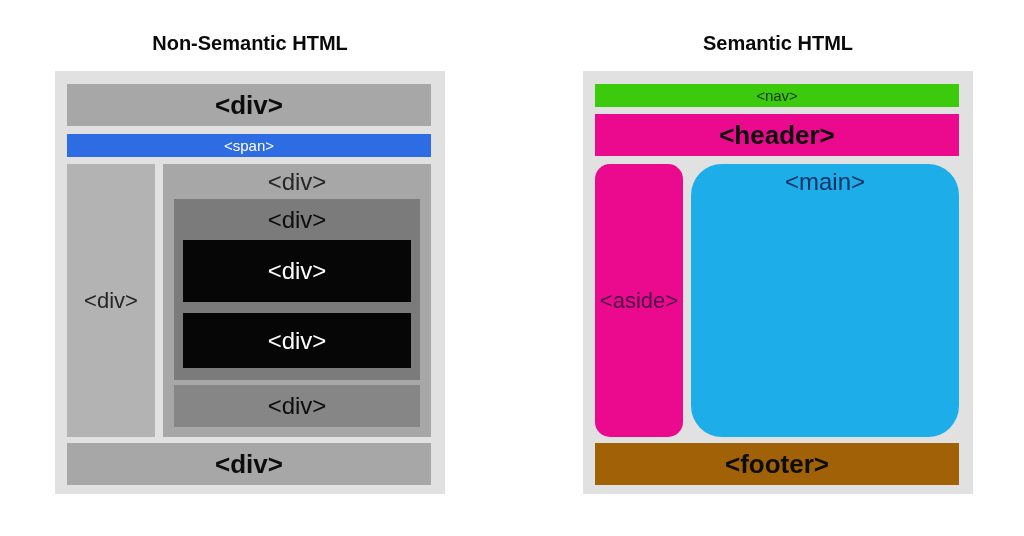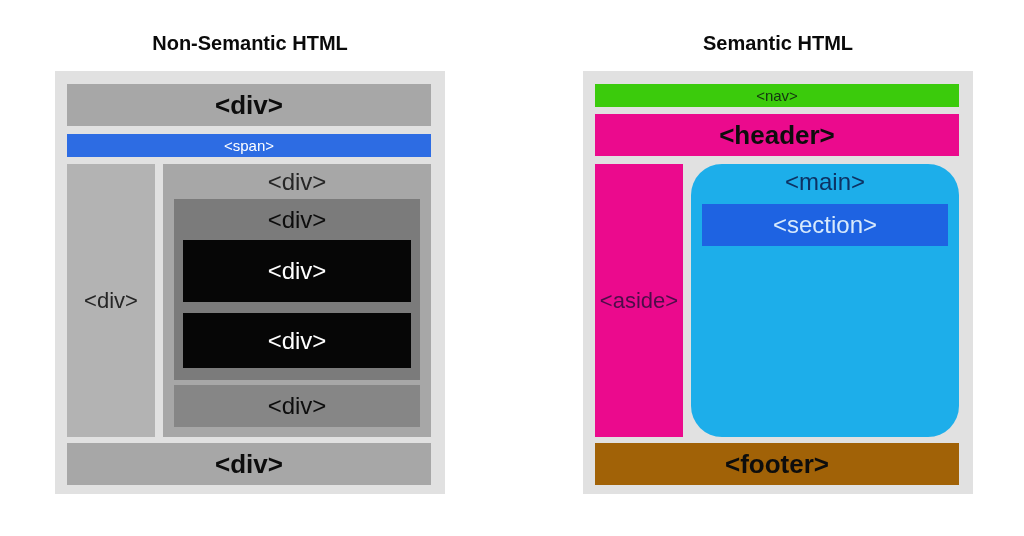--- a/index.html
+++ b/index.html
@@ -123,28 +123,27 @@
     <h2 class="panel-title" style="color: rgb(10, 10, 10);">Semantic HTML</h2>
 
     <div class="panel" style="background-color: rgb(225, 225, 225);">
 
       <div class="bar bar-thin" style="background-color: rgb(59, 203, 12); color: rgb(20, 51, 17);">&lt;nav&gt;</div>
 
       <div class="bar bar-top" style="background-color: rgb(235, 10, 141); color: rgb(13, 13, 13);">&lt;header&gt;</div>
 
       <div class="row">
 
-        <div class="side-col" style="background-color: rgb(235, 10, 141); color: rgb(77, 13, 73);">&lt;aside&gt;</div>
+        <div class="side-col" style="background-color: rgb(235, 10, 141); color: rgb(77, 13, 73); border-radius: 15px;">&lt;aside&gt;</div>
 
         <div class="content-col" style="background-color: rgb(29, 174, 234); border-radius: 31px;">
 
           <div class="content-label" style="color: rgb(13, 50, 99);">&lt;main&gt;</div>
 
 
-          <div class="section-box" style="background-color: rgb(30, 99, 226); color: rgb(216, 234, 252);">&lt;section&gt;</div>
         </div>
       </div>
 
       <div class="bar bar-bottom" style="background-color: #a16207; color: rgb(13, 13, 13);">&lt;footer&gt;</div>
     </div>
   </section>
 
 </div>
 
 </body></html>

